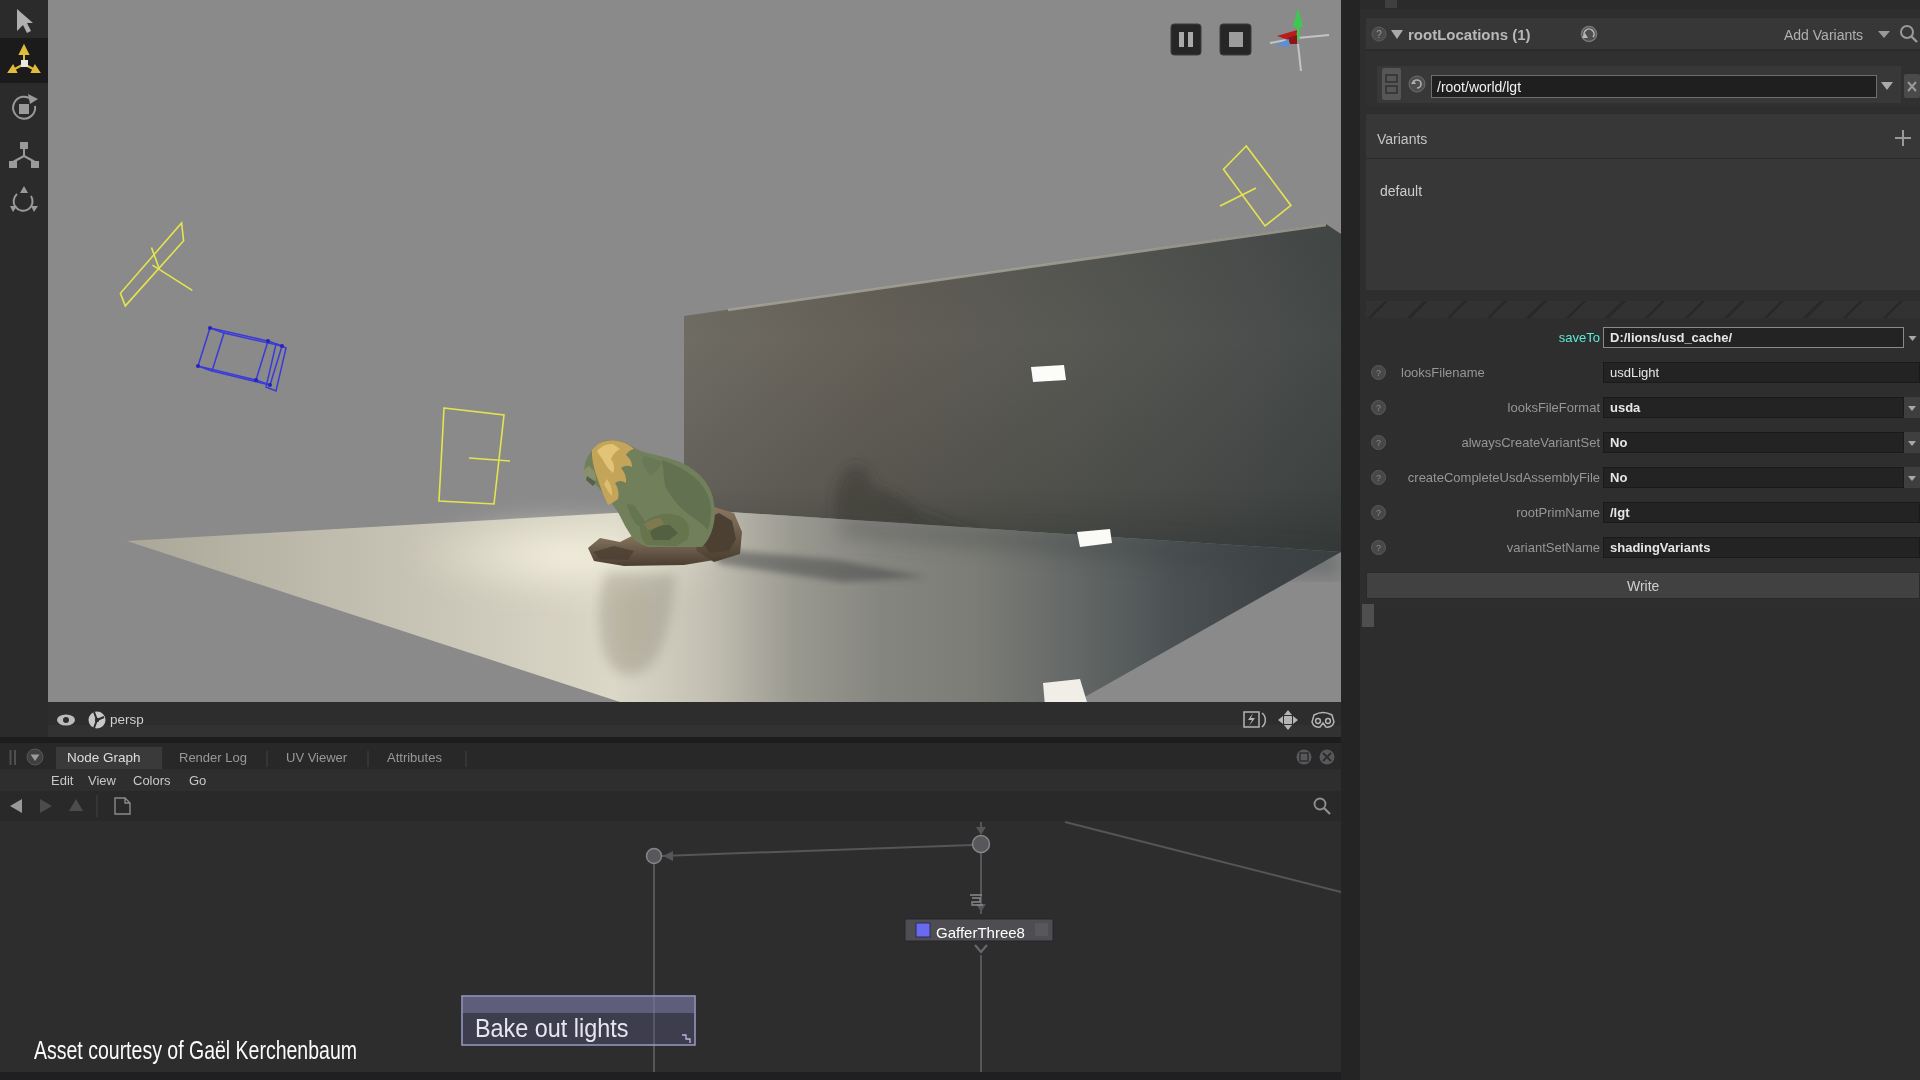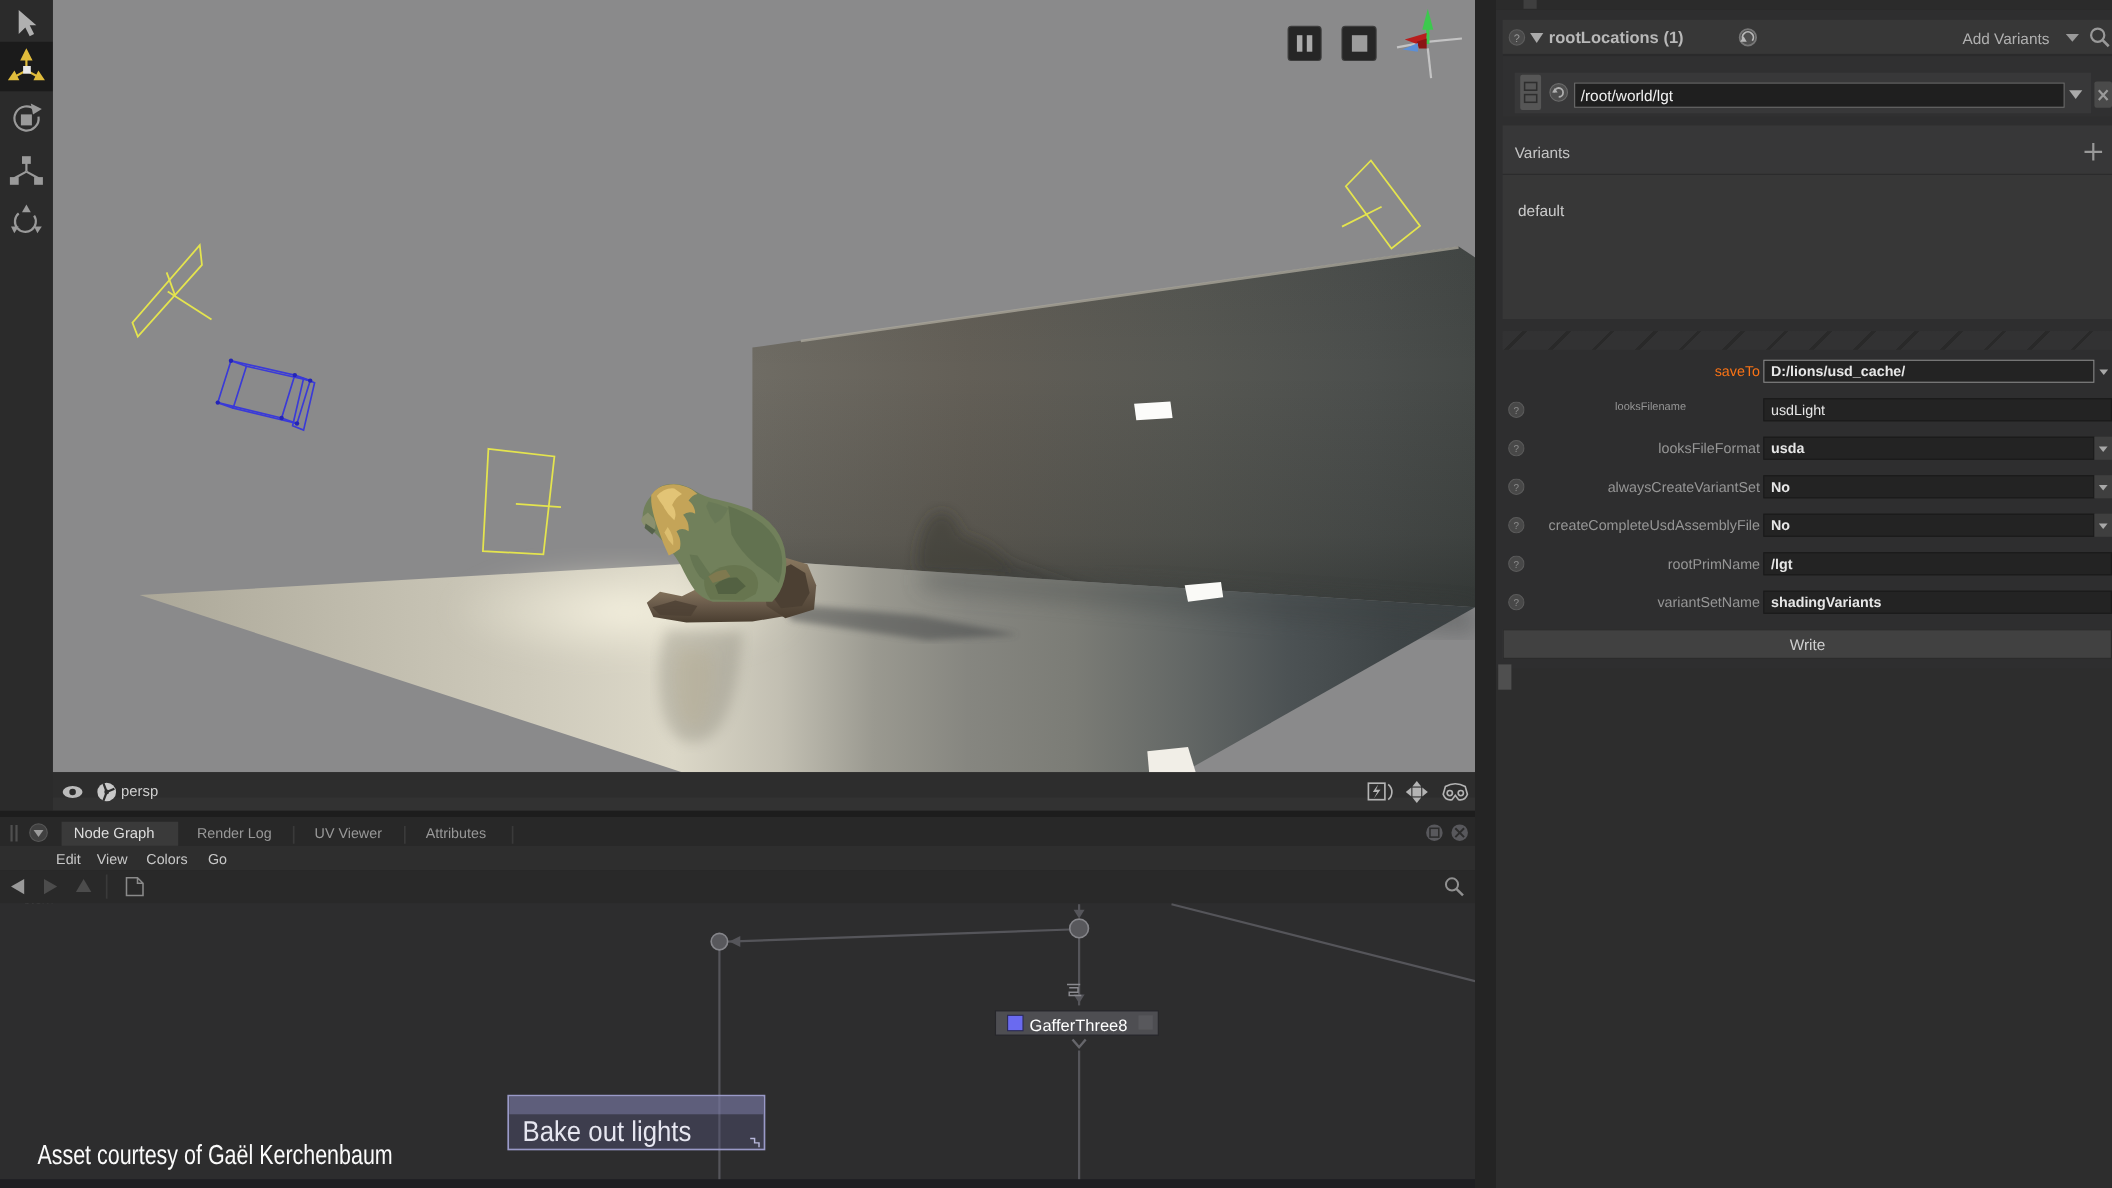--- a/index.html
+++ b/index.html
@@ -346,32 +346,32 @@
   <div class="txt" style="left:36px;top:132px;font-size:14px;color:#c4c4c4;">Variants</div>
   <svg class="abs" style="left:552px;top:128px" width="20" height="20" viewBox="0 0 20 20">
     <path d="M10,2 L10,18 M2,10 L18,10" stroke="#999999" stroke-width="2"></path>
   </svg>
 
   <div class="abs" style="left:25px;top:159px;width:554px;height:131px;background:#373737;"></div>
   <div class="txt" style="left:39px;top:184px;font-size:14px;color:#cccccc;">default</div>
 
   <div class="abs" style="left:25px;top:301px;width:554px;height:17px;background:repeating-linear-gradient(135deg,#323233 0 13px,#292929 13px 16px,#323233 16px 28px);"></div>
 
-  <div class="txt" style="left:60px;top:331px;width:199px;text-align:right;font-size:13px;color:#f97316;">saveTo</div>
+  <div class="txt" style="left:60px;top:331px;width:199px;text-align:right;font-size:13px;color:#5eead4;">saveTo</div>
   <div class="abs" style="left:262px;top:327px;width:301px;height:21px;background:#232323;border:1px solid #8a8a8a;box-sizing:border-box;"></div>
   <div class="txt" style="left:269px;top:331px;font-size:13px;font-weight:bold;color:#e6e6e6;">D:/lions/usd_cache/</div>
   <svg class="abs" style="left:564px;top:327px" width="15" height="21" viewBox="0 0 15 21">
       <polygon points="3.5,9 11.5,9 7.5,14" fill="#a8a8a8"></polygon>
     </svg>
 
   <svg class="abs" style="left:30px;top:365px" width="15" height="15" viewBox="0 0 15 15">
     <circle cx="7.5" cy="7.5" r="7" fill="#484848" stroke="#5a5a5a"></circle>
     <text x="7.5" y="11" font-size="9" fill="#8a8a8a" text-anchor="middle" font-family="Liberation Sans">?</text>
   </svg>
-  <div class="txt" style="left:60px;top:366px;width:199px;text-align:center;font-size:10px;color:#969696;">looksFilename</div>
+  <div class="txt" style="left:60px;top:366px;width:199px;text-align:left;font-size:13px;color:#969696;">looksFilename</div>
   <div class="abs" style="left:262px;top:362px;width:317px;height:21px;background:#232323;border:1px solid #1a1a1a;box-sizing:border-box;"></div>
   <div class="txt" style="left:269px;top:366px;font-size:13px;font-weight:normal;color:#e6e6e6;">usdLight</div>
 
   <svg class="abs" style="left:30px;top:400px" width="15" height="15" viewBox="0 0 15 15">
     <circle cx="7.5" cy="7.5" r="7" fill="#484848" stroke="#5a5a5a"></circle>
     <text x="7.5" y="11" font-size="9" fill="#8a8a8a" text-anchor="middle" font-family="Liberation Sans">?</text>
   </svg>
   <div class="txt" style="left:60px;top:401px;width:199px;text-align:right;font-size:13px;color:#969696;">looksFileFormat</div>
   <div class="abs" style="left:262px;top:397px;width:301px;height:21px;background:#232323;border:1px solid #1a1a1a;box-sizing:border-box;"></div>
   <div class="txt" style="left:269px;top:401px;font-size:13px;font-weight:bold;color:#e6e6e6;">usda</div>

